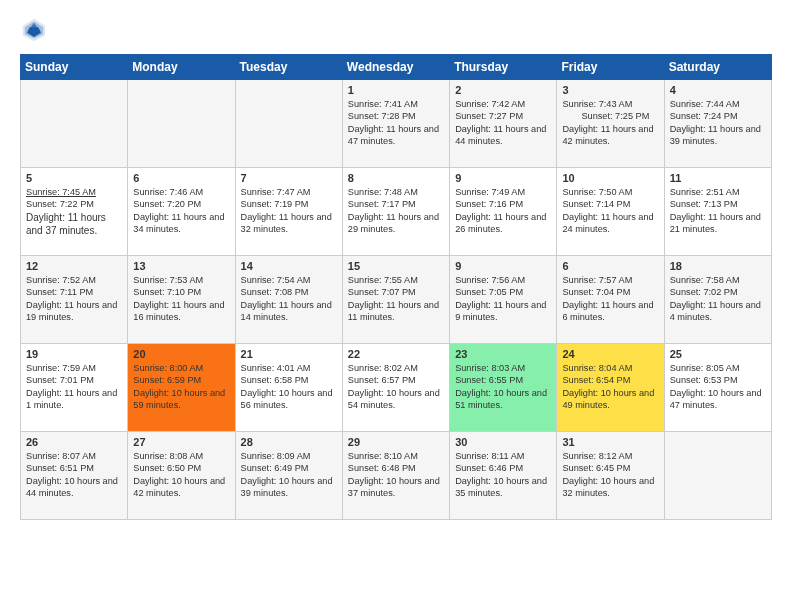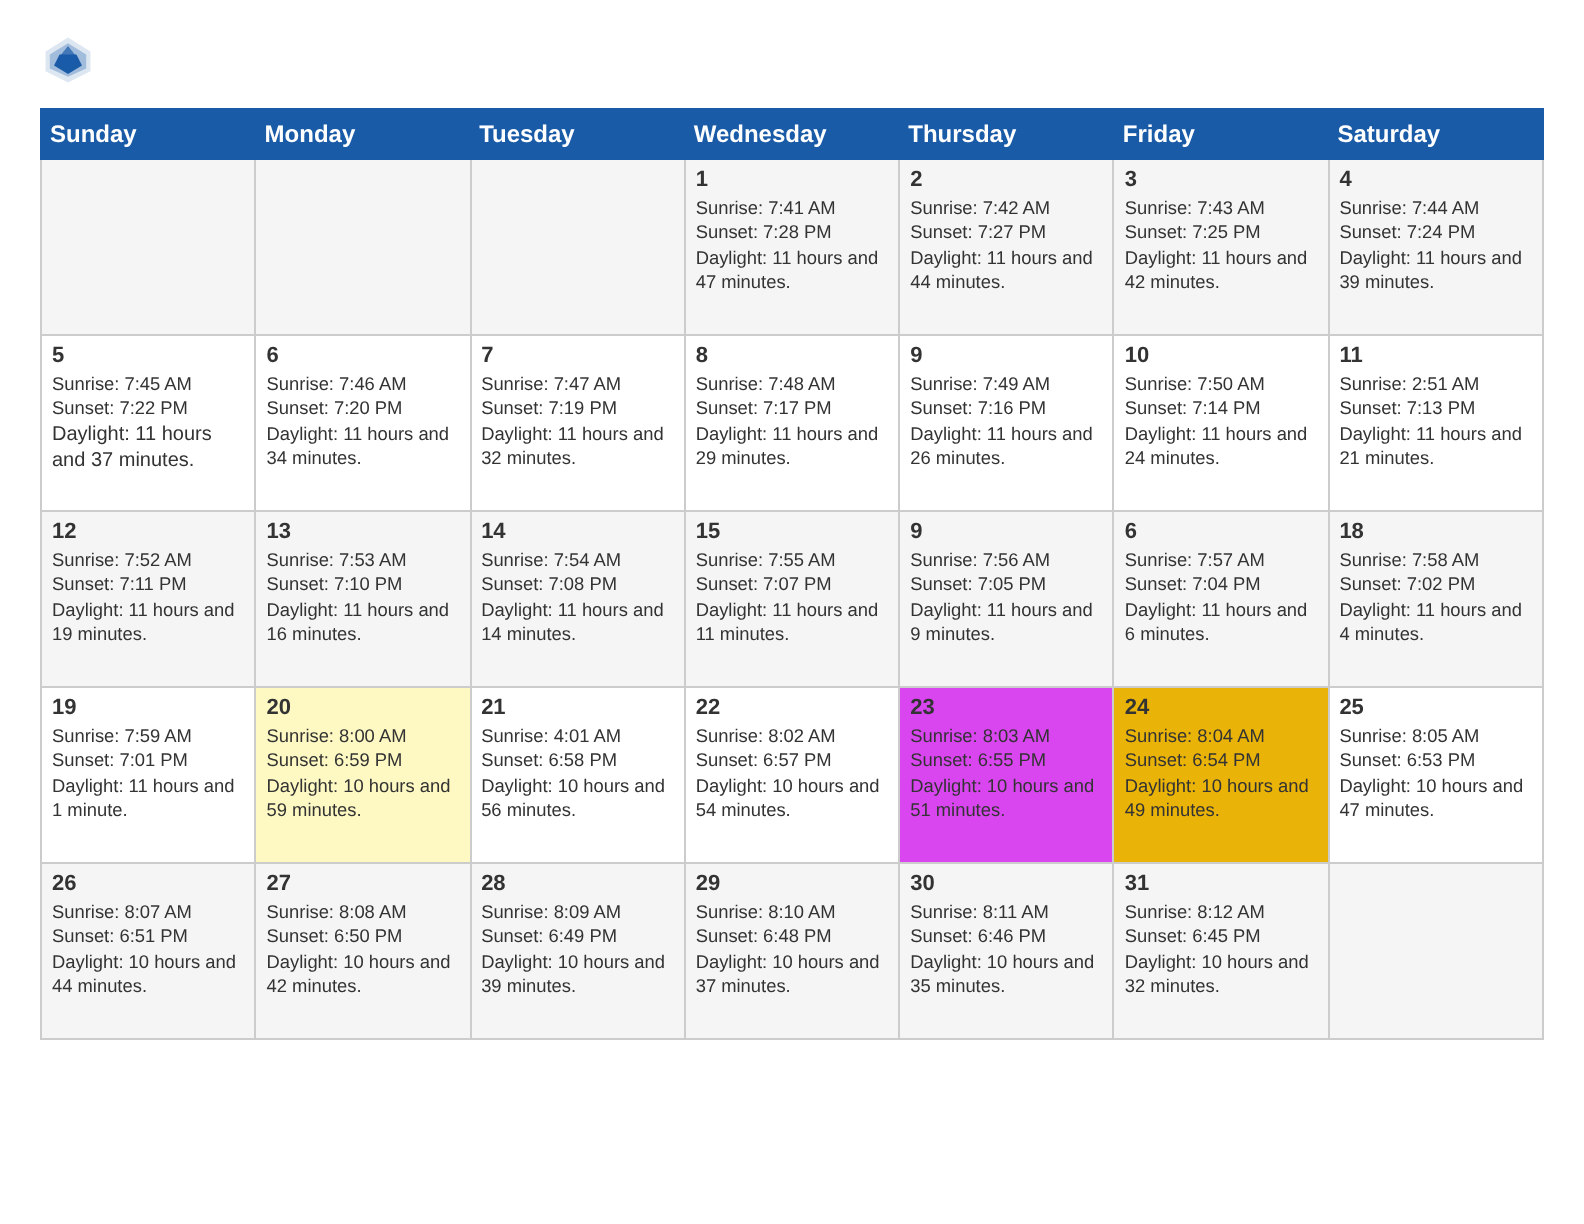--- a/index.html
+++ b/index.html
@@ -145,34 +145,34 @@
           </td>
           <td style="background: rgb(245, 245, 245);">
             <span class="day-number">2</span>
             <div style="font-size: 9.2px; line-height: 1.35;">Sunrise: 7:42 AM</div>
             <div style="font-size: 9.2px; line-height: 1.35;">Sunset: 7:27 PM</div>
             <div style="font-size: 9.2px; line-height: 1.35;">Daylight: 11 hours and 44 minutes.</div>
           </td>
           <td style="background: rgb(245, 245, 245);">
             <span class="day-number">3</span>
             <div style="font-size: 9.2px; line-height: 1.35;">Sunrise: 7:43 AM</div>
-            <div style="font-size: 9.2px; line-height: 1.35;">Sunset: 7:25 PM</div>
+            <div style="font-size: 9.2px; line-height: 1.35; margin-left: 19px;">Sunset: 7:25 PM</div>
             <div style="font-size: 9.2px; line-height: 1.35;">Daylight: 11 hours and 42 minutes.</div>
           </td>
           <td style="background: rgb(245, 245, 245);">
             <span class="day-number">4</span>
             <div style="font-size: 9.2px; line-height: 1.35;">Sunrise: 7:44 AM</div>
             <div style="font-size: 9.2px; line-height: 1.35;">Sunset: 7:24 PM</div>
             <div style="font-size: 9.2px; line-height: 1.35;">Daylight: 11 hours and 39 minutes.</div>
           </td>
         </tr>
         <tr>
           <td style="background: rgb(255, 255, 255);">
             <span class="day-number">5</span>
-            <div style="font-size: 9.2px; line-height: 1.35;">Sunrise: 7:45 AM</div>
+            <div style="font-size: 9.2px; line-height: 1.35; text-decoration: underline;">Sunrise: 7:45 AM</div>
             <div style="font-size: 9.2px; line-height: 1.35;">Sunset: 7:22 PM</div>
             <div style="font-size: 10px; line-height: 1.35;">Daylight: 11 hours and 37 minutes.</div>
           </td>
           <td style="background: rgb(255, 255, 255);">
             <span class="day-number">6</span>
             <div style="font-size: 9.2px; line-height: 1.35;">Sunrise: 7:46 AM</div>
             <div style="font-size: 9.2px; line-height: 1.35;">Sunset: 7:20 PM</div>
             <div style="font-size: 9.2px; line-height: 1.35;">Daylight: 11 hours and 34 minutes.</div>
           </td>
           <td style="background: rgb(255, 255, 255);">
@@ -250,45 +250,45 @@
             <div style="font-size: 9.2px; line-height: 1.35;">Daylight: 11 hours and 4 minutes.</div>
           </td>
         </tr>
         <tr>
           <td style="background: rgb(255, 255, 255);">
             <span class="day-number">19</span>
             <div style="font-size: 9.2px; line-height: 1.35;">Sunrise: 7:59 AM</div>
             <div style="font-size: 9.2px; line-height: 1.35;">Sunset: 7:01 PM</div>
             <div style="font-size: 9.2px; line-height: 1.35;">Daylight: 11 hours and 1 minute.</div>
           </td>
-          <td style="background: #fef9c3;">
+          <td style="background: #f97316;">
             <span class="day-number">20</span>
             <div style="font-size: 9.2px; line-height: 1.35;">Sunrise: 8:00 AM</div>
             <div style="font-size: 9.2px; line-height: 1.35;">Sunset: 6:59 PM</div>
             <div style="font-size: 9.2px; line-height: 1.35;">Daylight: 10 hours and 59 minutes.</div>
           </td>
           <td style="background: rgb(255, 255, 255);">
             <span class="day-number">21</span>
             <div style="font-size: 9.2px; line-height: 1.35;">Sunrise: 4:01 AM</div>
             <div style="font-size: 9.2px; line-height: 1.35;">Sunset: 6:58 PM</div>
             <div style="font-size: 9.2px; line-height: 1.35;">Daylight: 10 hours and 56 minutes.</div>
           </td>
           <td style="background: rgb(255, 255, 255);">
             <span class="day-number">22</span>
             <div style="font-size: 9.2px; line-height: 1.35;">Sunrise: 8:02 AM</div>
             <div style="font-size: 9.2px; line-height: 1.35;">Sunset: 6:57 PM</div>
             <div style="font-size: 9.2px; line-height: 1.35;">Daylight: 10 hours and 54 minutes.</div>
           </td>
-          <td style="background: #d946ef;">
+          <td style="background: #86efac;">
             <span class="day-number">23</span>
             <div style="font-size: 9.2px; line-height: 1.35;">Sunrise: 8:03 AM</div>
             <div style="font-size: 9.2px; line-height: 1.35;">Sunset: 6:55 PM</div>
             <div style="font-size: 9.2px; line-height: 1.35;">Daylight: 10 hours and 51 minutes.</div>
           </td>
-          <td style="background: #eab308;">
+          <td style="background: #fde047;">
             <span class="day-number">24</span>
             <div style="font-size: 9.2px; line-height: 1.35;">Sunrise: 8:04 AM</div>
             <div style="font-size: 9.2px; line-height: 1.35;">Sunset: 6:54 PM</div>
             <div style="font-size: 9.2px; line-height: 1.35;">Daylight: 10 hours and 49 minutes.</div>
           </td>
           <td style="background: rgb(255, 255, 255);">
             <span class="day-number">25</span>
             <div style="font-size: 9.2px; line-height: 1.35;">Sunrise: 8:05 AM</div>
             <div style="font-size: 9.2px; line-height: 1.35;">Sunset: 6:53 PM</div>
             <div style="font-size: 9.2px; line-height: 1.35;">Daylight: 10 hours and 47 minutes.</div>

